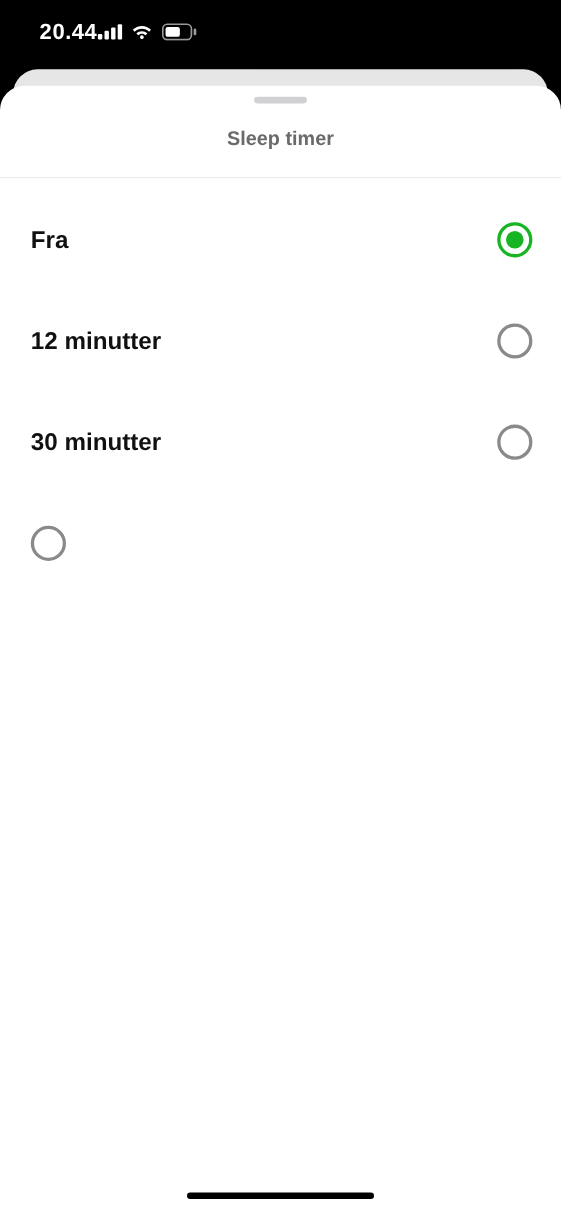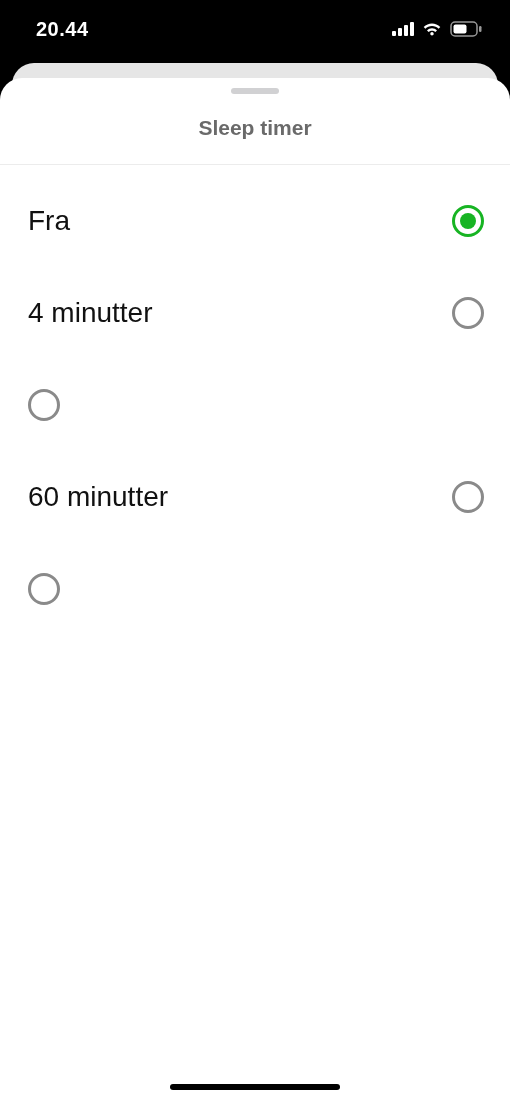--- a/index.html
+++ b/index.html
@@ -12,21 +12,20 @@
       width: 510px;
       height: 1100px;
       background: #000;
       font-family: -apple-system, BlinkMacSystemFont, "Segoe UI", Helvetica, Arial, sans-serif;
       position: relative;
       overflow: hidden;
     }
     .status-bar {
       height: 58px;
       display: flex;
-      justify-content: space-between;
       align-items: center;
       padding: 0 28px 0 36px;
       color: #fff;
     }
     .status-time {
       font-size: 20px;
       font-weight: 600;
       letter-spacing: 0.5px;
     }
     .status-icons {
@@ -80,43 +79,43 @@
       width: 48px;
       height: 6px;
       background: #d1d1d3;
       border-radius: 3px;
       margin: 10px auto 0 auto;
     }
     .sheet-title {
       text-align: center;
       margin-top: 22px;
       margin-bottom: 24px;
-      font-size: 21px;
+      font-size: 18px;
       font-weight: 600;
       color: #6a6a6a;
     }
     .divider {
       height: 1px;
       background: #ececec;
       width: 100%;
     }
     .options {
       display: flex;
       flex-direction: column;
       padding-top: 10px;
     }
     .option-row {
       display: flex;
       align-items: center;
       justify-content: space-between;
       padding: 30px 26px 30px 28px;
     }
     .option-label {
-      font-size: 28px;
-      font-weight: 400;
+      font-size: 22px;
+      font-weight: 700;
       color: #111;
     }
     .radio {
       width: 32px;
       height: 32px;
       border-radius: 50%;
       border: 3px solid #8a8a8a;
       display: flex;
       align-items: center;
       justify-content: center;
@@ -177,33 +176,30 @@
   <div class="sheet-title">Sleep timer</div>
   <div class="divider"></div>
   <div class="options">
 
     <div class="option-row">
       <div class="option-label">Fra</div>
       <div class="radio selected"></div>
     </div>
 
     <div class="option-row">
-      <div class="option-label">4 minutter</div>
+      <div class="option-label">12 minutter</div>
       <div class="radio"></div>
     </div>
 
     <div class="option-row">
+      <div class="option-label">30 minutter</div>
       <div class="radio"></div>
     </div>
 
 
-    <div class="option-row">
-      <div class="option-label">60 minutter</div>
-      <div class="radio"></div>
-    </div>
 
     <div class="option-row">
       <div class="radio"></div>
     </div>
 
   </div>
 
   <div class="home-indicator"></div>
 </div>
 

